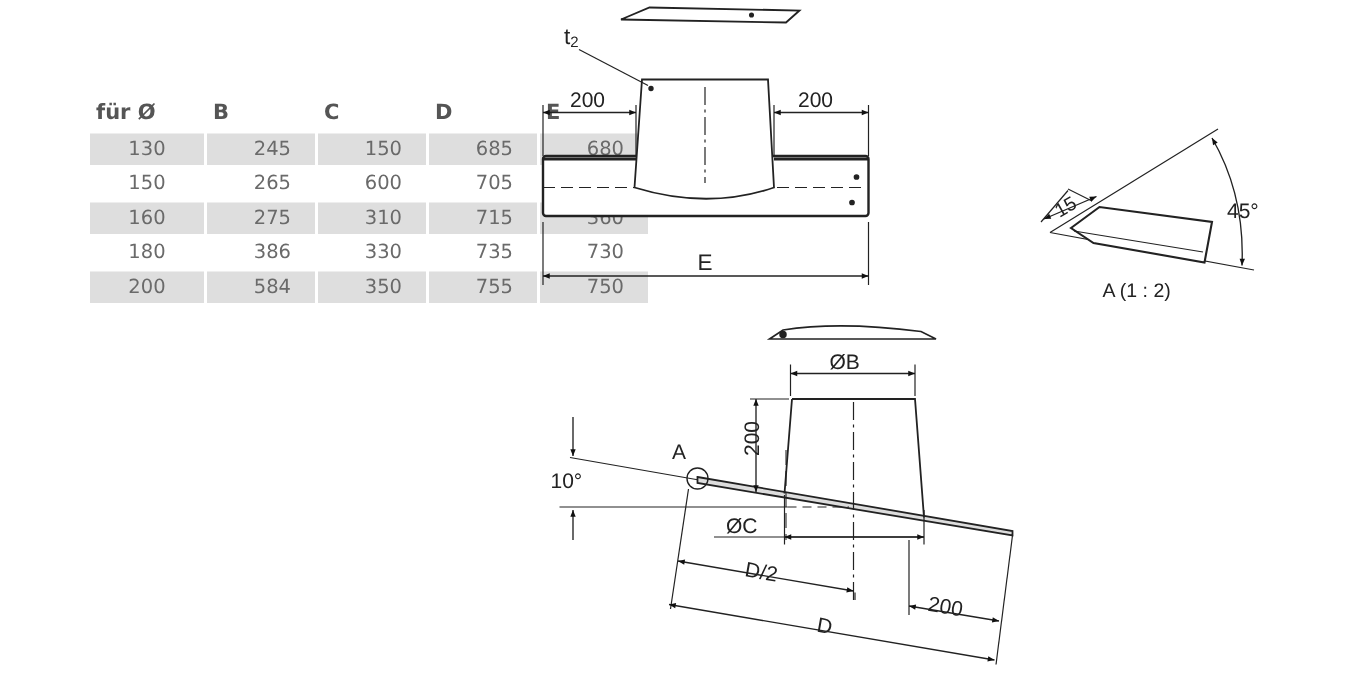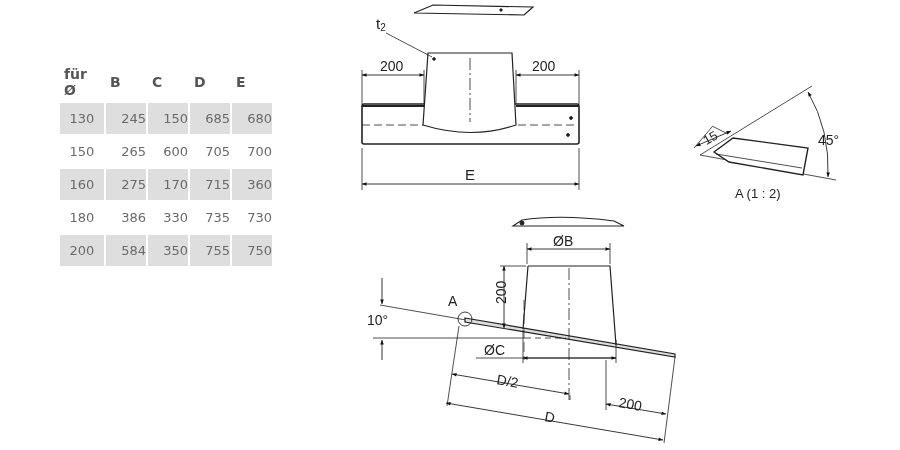--- a/index.html
+++ b/index.html
@@ -1,19 +1,19 @@
 <!DOCTYPE html>
 <html><head>
 <meta charset="utf-8">
 <style>
   html,body{margin:0;padding:0;background:#ffffff;}
   body{width:900px;height:450px;position:relative;overflow:hidden;font-family:"DejaVu Sans","Liberation Sans",sans-serif;}
   .dim-table{position:absolute;left:58px;top:64px;border-collapse:separate;border-spacing:2px 2px;}
   .dim-table th{font-weight:bold;font-size:14px;color:#555;text-align:left;padding:0 4px 3px 4px;height:18px;}
-  .dim-table td{font-size:13px;color:#6a6a6a;text-align:right;padding:0 0;height:31px;width:40px;margin-left:20px;}
+  .dim-table td{font-size:13px;color:#6a6a6a;text-align:right;padding:0 16px;height:21px;width:40px;margin-left:20px;}
   .dim-table td:first-child{text-align:center;width:44px;}
   .dim-table tr.shaded td{background:#dedede;}
   svg.drawing{position:absolute;left:0;top:0;width:900px;height:450px;}
   svg text{font-family:"Liberation Sans","DejaVu Sans",sans-serif;fill:#222;}
 </style>
 </head>
 <body>
 
 <table class="dim-table">
   <thead>
@@ -36,21 +36,21 @@
     <tr>
       <td>150</td>
       <td>265</td>
       <td>600</td>
       <td>705</td>
       <td>700</td>
     </tr>
     <tr class="shaded">
       <td>160</td>
       <td>275</td>
-      <td>170</td>
+      <td>310</td>
       <td>715</td>
       <td>360</td>
     </tr>
     <tr>
       <td>180</td>
       <td>386</td>
       <td>330</td>
       <td>735</td>
       <td>730</td>
     </tr>

